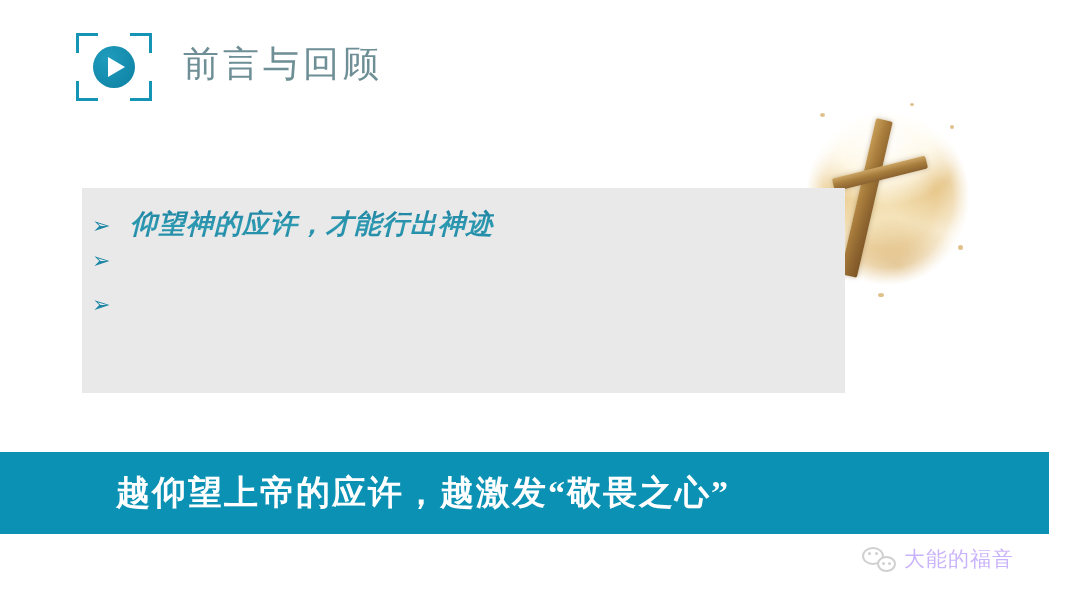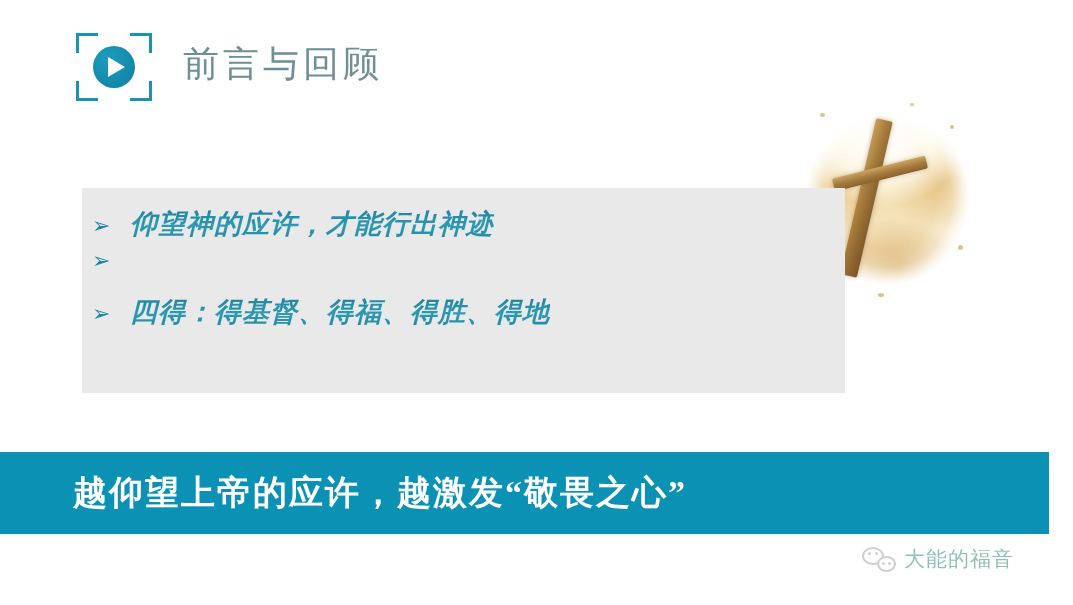--- a/index.html
+++ b/index.html
@@ -125,21 +125,21 @@
   }
 
   
   .banner {
     position:absolute; left:0; top:452px;
     width:1049px; height:82px;
     background:#0a91b4;
     display:flex; align-items:center;
   }
   .banner-text {
-    margin-left:73px;
+    margin-left:116px;
     font-family:"Liberation Serif", serif;
     font-size:34px;
     font-weight:bold;
     color:#ffffff;
     letter-spacing:2px;
     white-space:nowrap;
   }
 
   
   .watermark {
@@ -158,21 +158,21 @@
     position:absolute; width:3px; height:3px; border-radius:50%;
     background:#9a9a9a;
   }
   .wechat-icon .d1 { left:6px; top:6px; }
   .wechat-icon .d2 { left:13px; top:6px; }
   .wechat-icon .d3 { right:11px; bottom:7px; }
   .wechat-icon .d4 { right:5px; bottom:7px; }
   .wm-text {
     font-family:"Liberation Sans", sans-serif;
     font-size:21px;
-    color:#0f766e;
+    color:#8b5cf6;
     letter-spacing:1px;
     white-space:nowrap;
   }
 </style>
 </head>
 <body>
 
 <div class="header">
 
   <div class="play-badge">
@@ -204,21 +204,20 @@
 <div class="bullet-list">
   <div class="bullet-row">
     <span class="bullet-marker">➢</span>
     <span class="bullet-text">仰望神的应许，才能行出神迹</span>
   </div>
   <div class="bullet-row">
     <span class="bullet-marker">➢</span>
   </div>
   <div class="bullet-row">
     <span class="bullet-marker">➢</span>
-    <span class="bullet-text">四得：得基督、得福、得胜、得地</span>
   </div>
 </div>
 
 <div class="banner">
   <div class="banner-text">越仰望上帝的应许，越激发“敬畏之心”</div>
 </div>
 
 <div class="watermark">
   <span class="wechat-icon">
     <span class="b1"></span>

